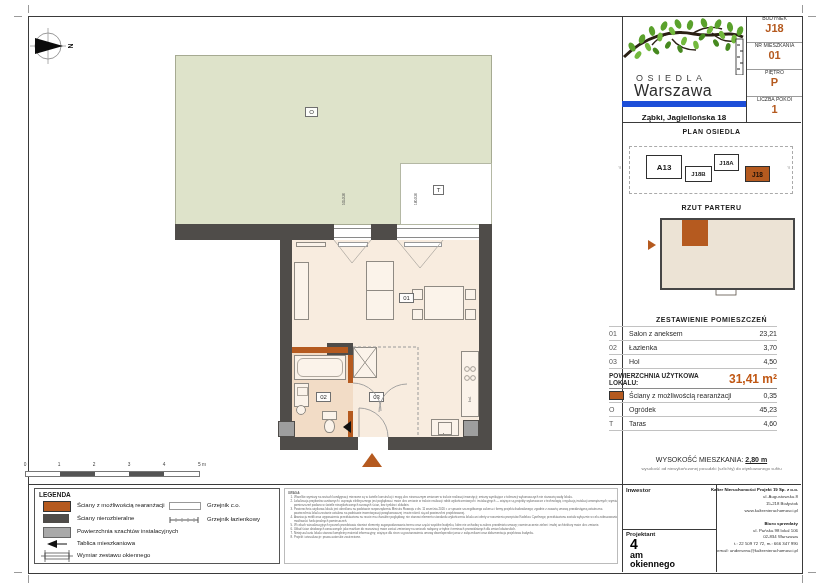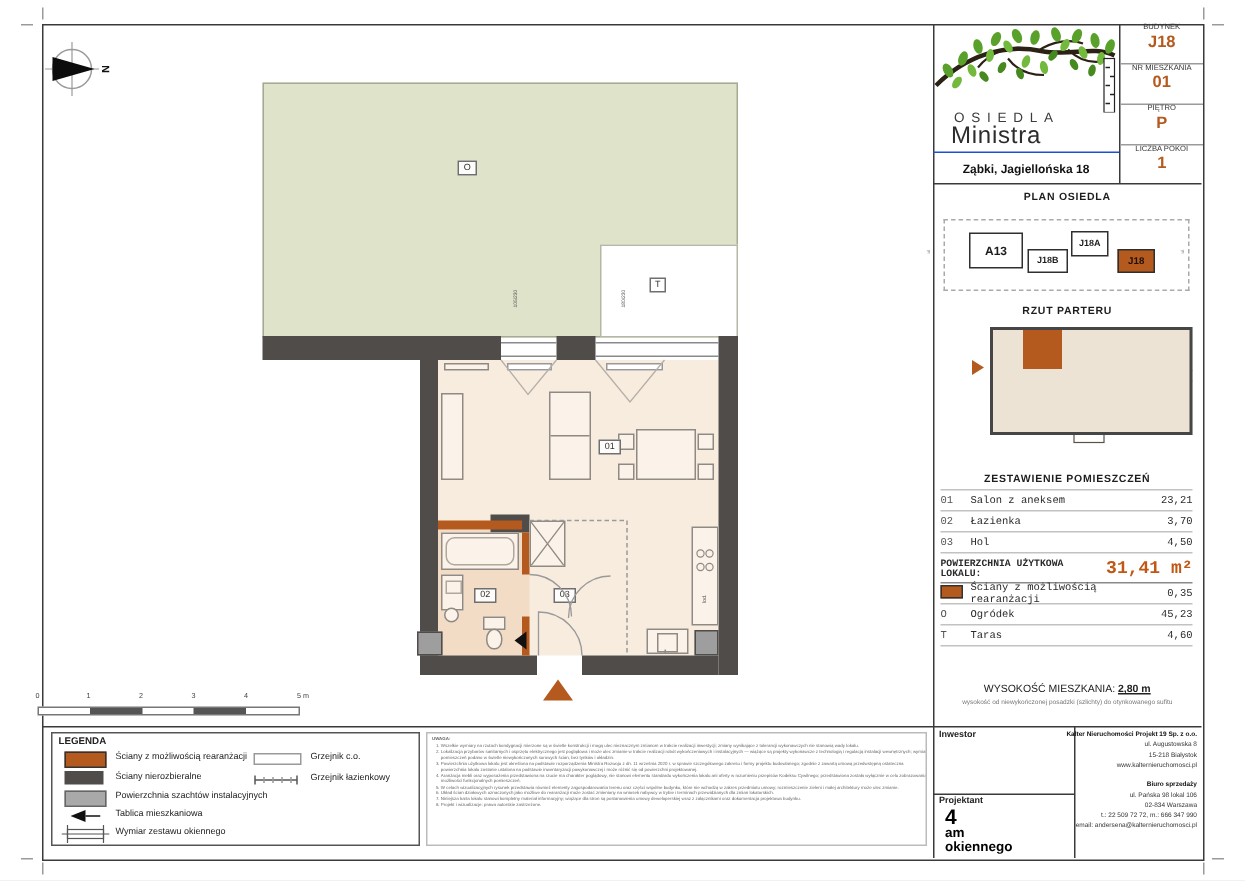--- a/index.html
+++ b/index.html
@@ -229,24 +229,24 @@
         <ellipse cx="46" cy="28" rx="2.4" ry="4" transform="rotate(30 46 28)"></ellipse>
         <ellipse cx="58" cy="32" rx="2.4" ry="4" transform="rotate(-20 58 32)"></ellipse>
         <ellipse cx="80" cy="20" rx="2.4" ry="4" transform="rotate(40 80 20)"></ellipse>
         <ellipse cx="94" cy="26" rx="2.4" ry="4" transform="rotate(-30 94 26)"></ellipse>
         <ellipse cx="106" cy="30" rx="2.4" ry="4" transform="rotate(15 106 30)"></ellipse>
       </g>
       <rect x="114" y="22" width="7" height="36" fill="#fff" stroke="#222" stroke-width="0.8"></rect>
       <path d="M115,28 h3 M118,34 h3 M115,40 h3 M118,46 h3 M115,52 h3" stroke="#222" stroke-width="1"></path>
     </svg>
     <div class="abs brand-top" style="left:14px;top:56px;">OSIEDLA</div>
-    <div class="abs brand-bottom" style="left:12px;top:65px;">Ministra</div>
-  </div>
-
-  <div class="abs" style="left:622px;top:101px;width:124px;height:21px;border-top:1px solid #1d4ed8;">
+    <div class="abs brand-bottom" style="left:12px;top:65px;">Warszawa</div>
+  </div>
+
+  <div class="abs" style="left:622px;top:101px;width:124px;height:21px;border-top:6px solid #1d4ed8;">
     <div class="addr-strip" style="margin-top:6px;">Ząbki, Jagiellońska 18</div>
   </div>
 
   <div class="abs" style="left:746px;top:16px;width:55px;height:106px;border-left:1px solid #3a3a3a;">
     <div style="height:26px;border-bottom:1px solid #9b9b9b;">
       <div class="fld-label">BUDYNEK</div>
       <div class="fld-value">J18</div>
     </div>
     <div style="height:26px;border-bottom:1px solid #9b9b9b;">
       <div class="fld-label">NR MIESZKANIA</div>
@@ -273,21 +273,21 @@
     <div class="abs bld" style="left:92px;top:16px;width:25px;height:17px;font-size:6px;">J18A</div>
     <div class="abs bld" style="left:123px;top:28px;width:25px;height:16px;font-size:6.5px;background:#b55a1f;color:#1c1008;">J18</div>
   </div>
 
   <div class="abs sec-title" style="left:622px;top:204px;width:179px;">RZUT PARTERU</div>
   <div class="abs" style="left:660px;top:218px;width:135px;height:72px;background:#ece3d5;border:2px solid #464646;box-sizing:border-box;"></div>
   <div class="abs" style="left:682px;top:220px;width:26px;height:26px;background:#b55a1f;"></div>
   <div class="abs" style="left:648px;top:240px;width:0;height:0;border-top:5px solid transparent;border-bottom:5px solid transparent;border-left:8px solid #b55a1f;"></div>
 
   <div class="abs sec-title" style="left:622px;top:316px;width:179px;">ZESTAWIENIE POMIESZCZEŃ</div>
-  <div class="abs tbl" style="left:627px;top:326px;width:168px;font-family:Liberation Mono, monospace;">
+  <div class="abs tbl" style="left:609px;top:326px;width:168px;">
     <div class="tbl-row" style="border-top:1px solid #c2c2c2;">
       <span class="tbl-id">01</span>
       <span class="tbl-name">Salon z aneksem</span>
       <span class="tbl-val">23,21</span>
     </div>
     <div class="tbl-row">
       <span class="tbl-id">02</span>
       <span class="tbl-name">Łazienka</span>
       <span class="tbl-val">3,70</span>
     </div>

